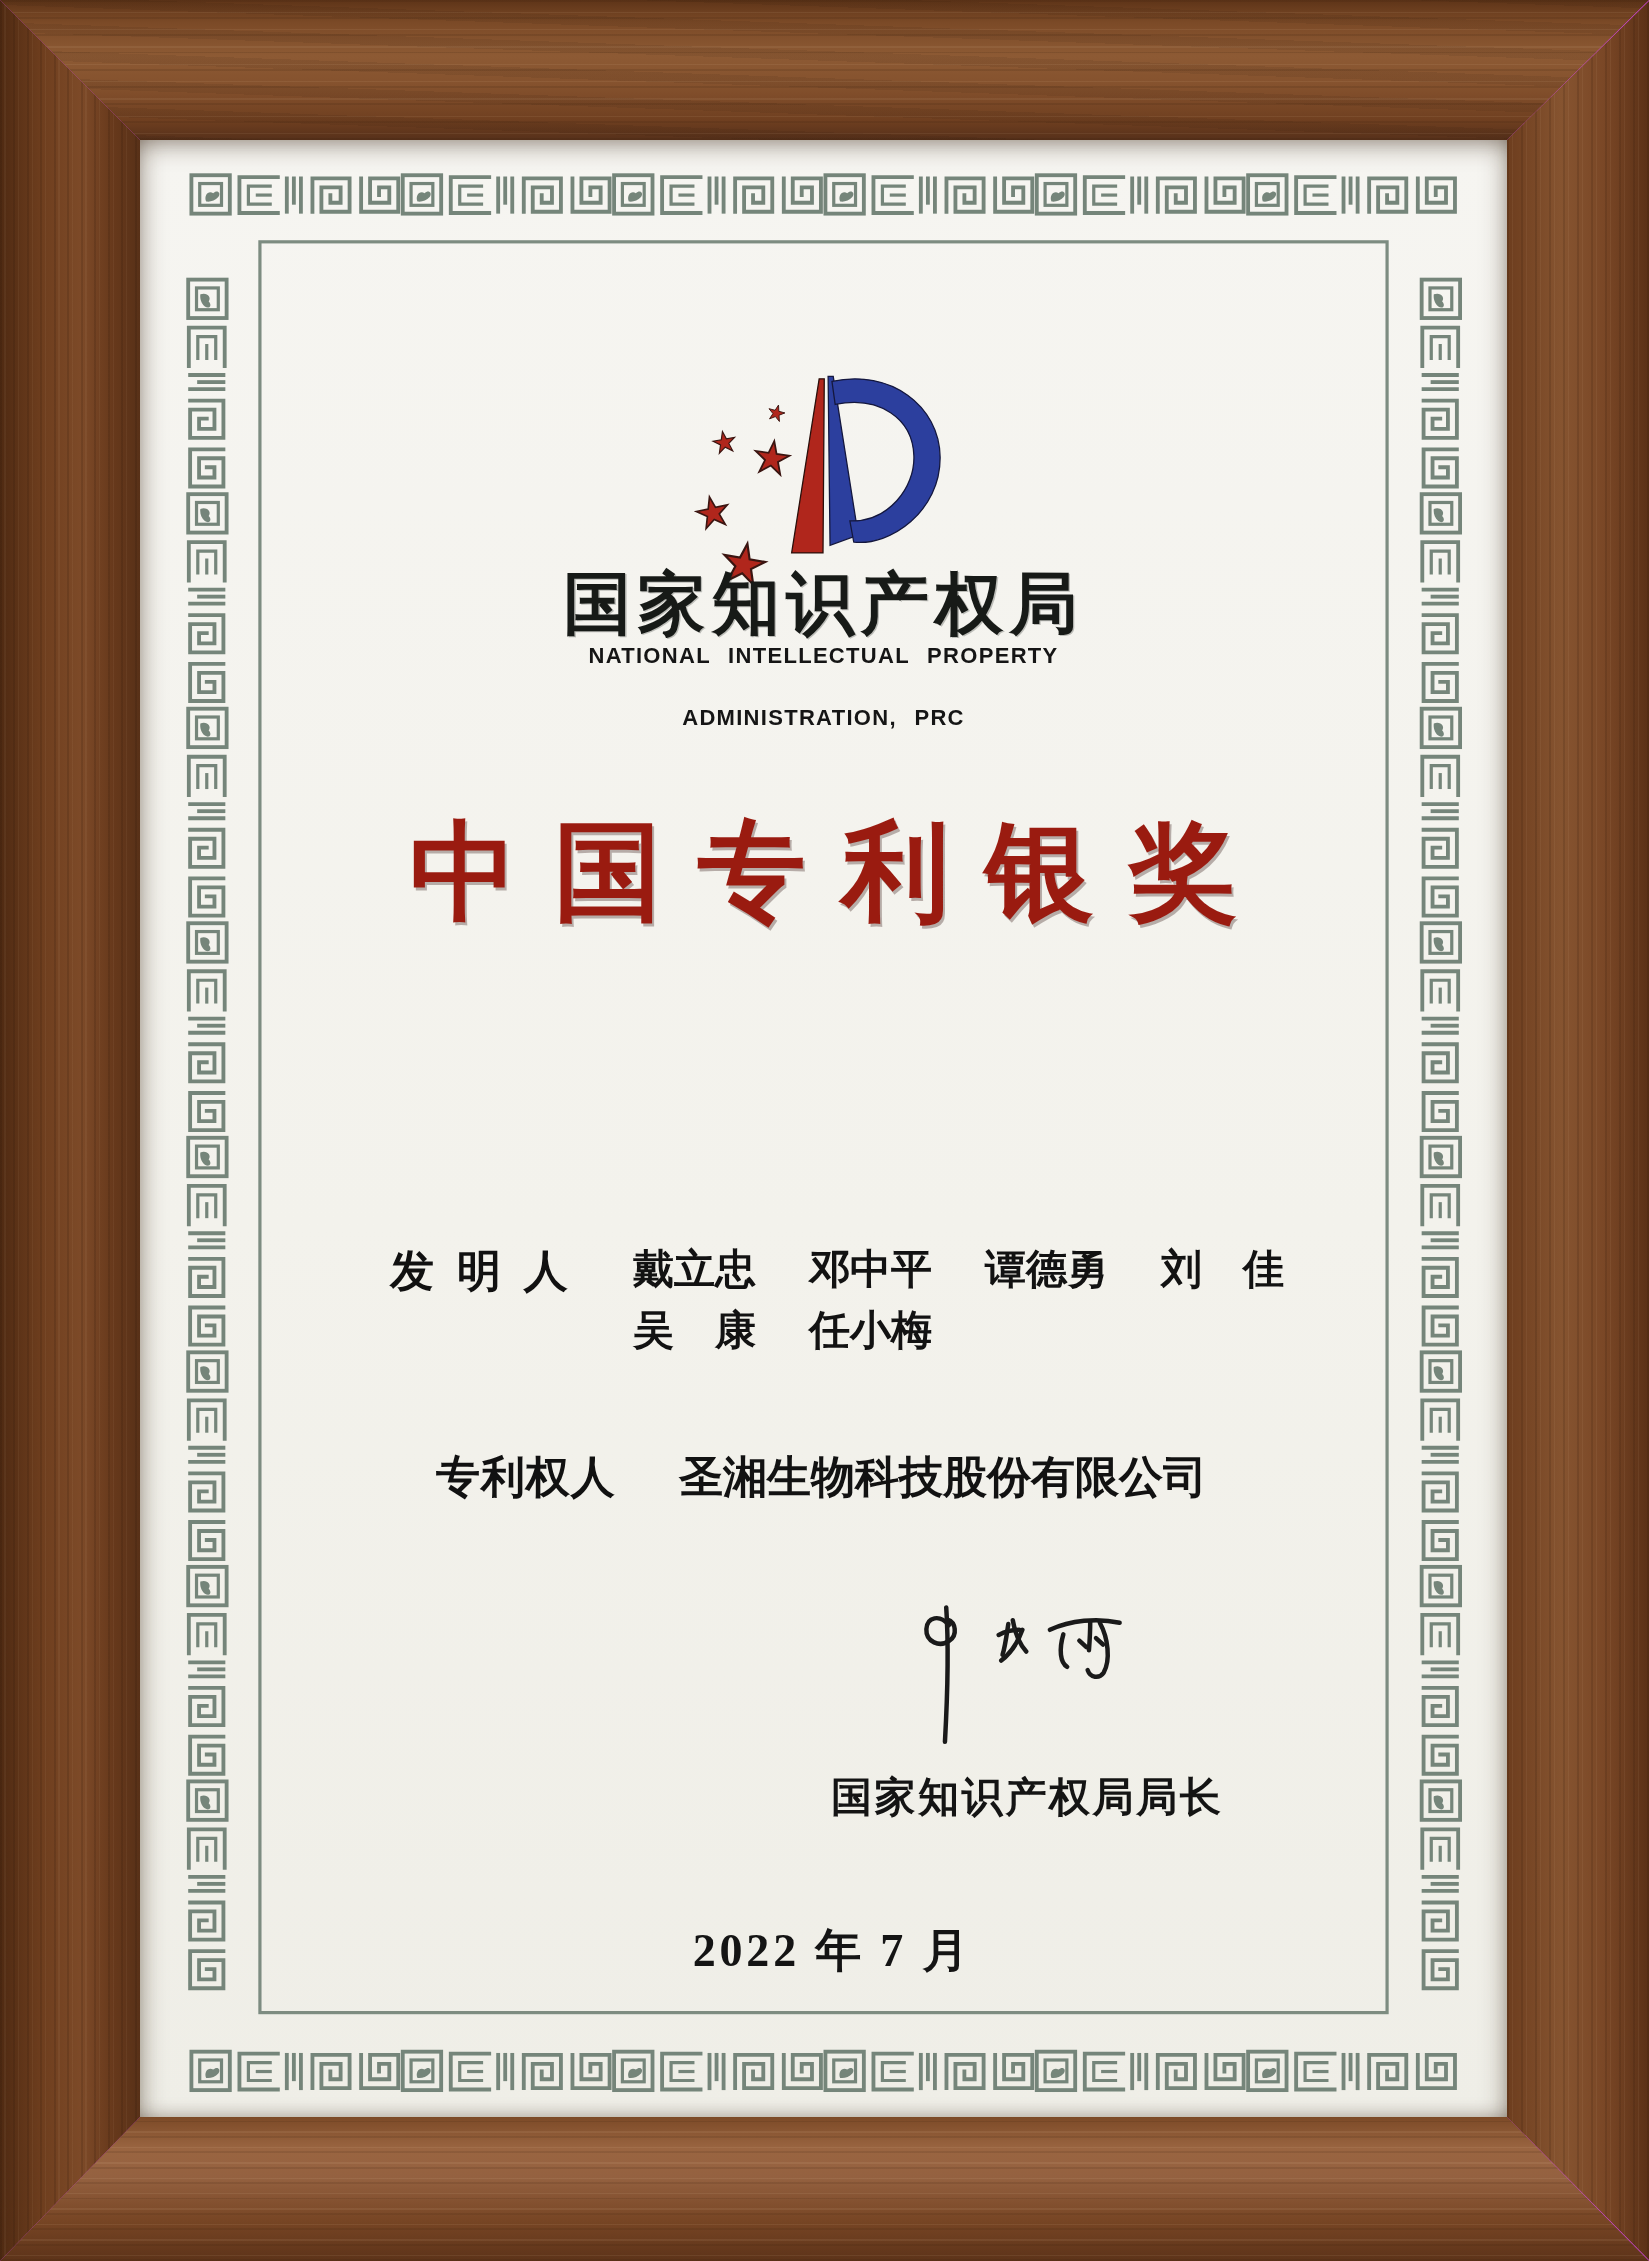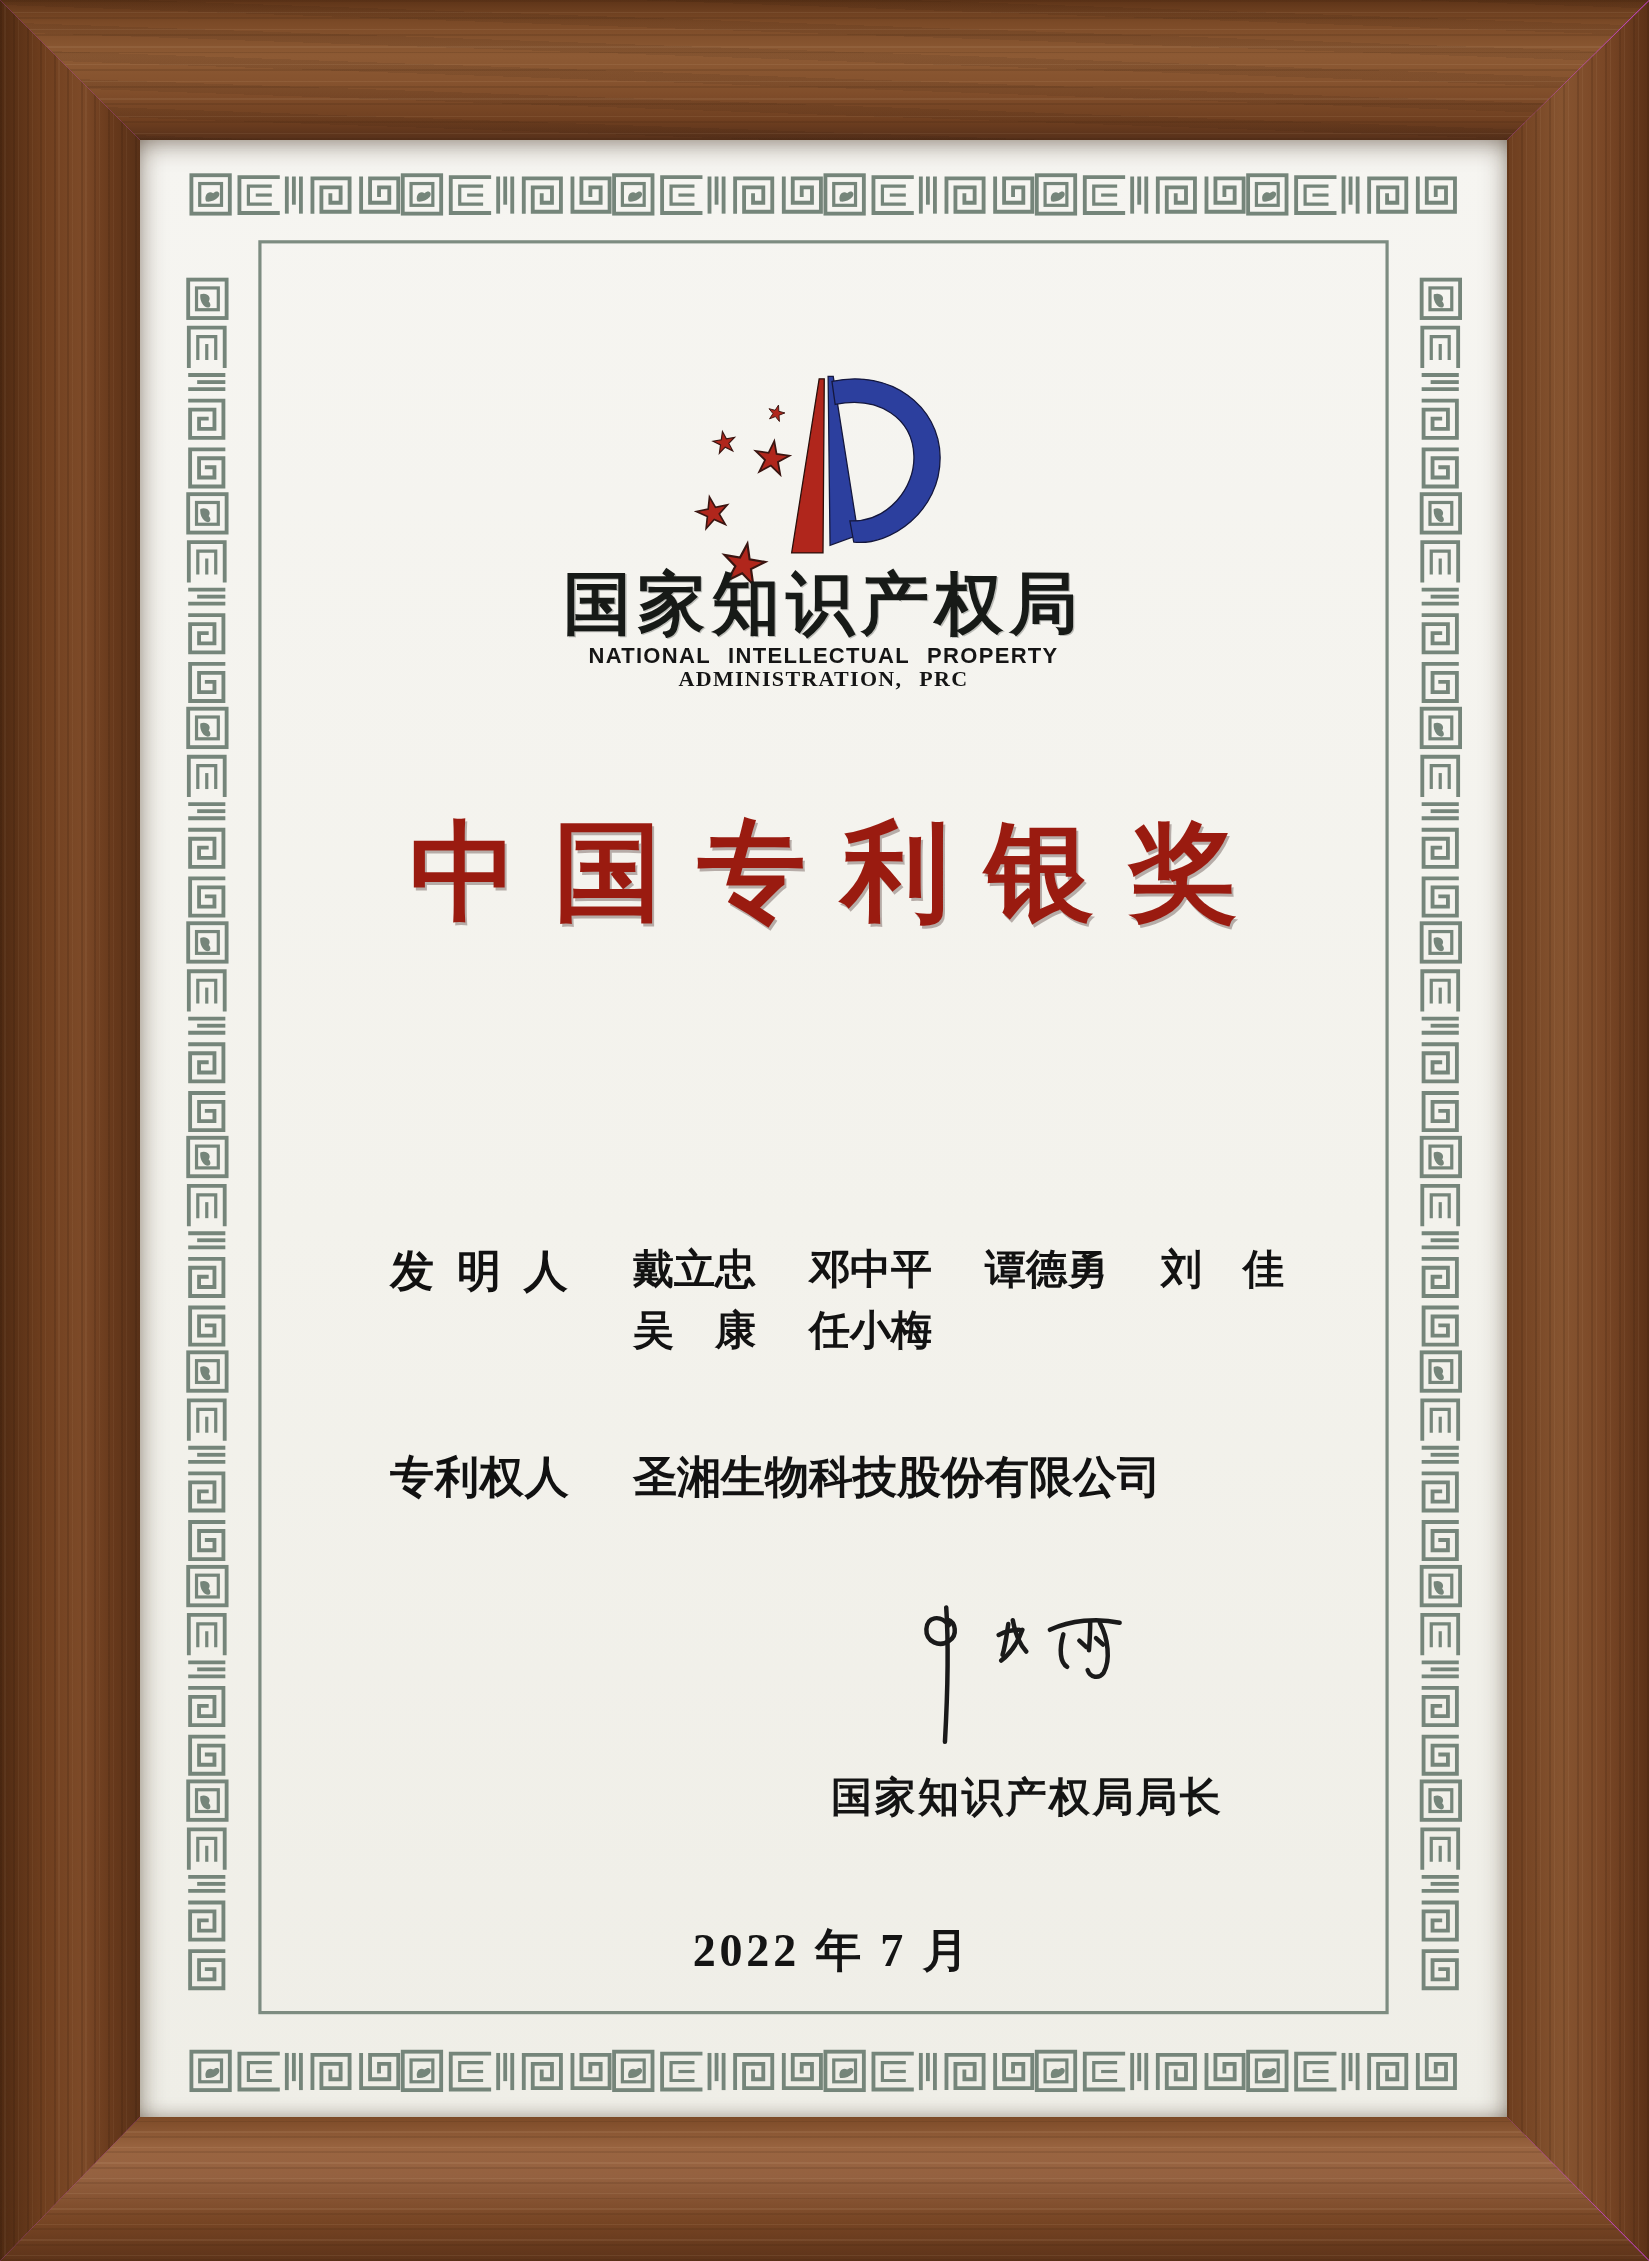--- a/index.html
+++ b/index.html
@@ -41,32 +41,32 @@
 
   
   .abs{position:absolute;line-height:1;white-space:nowrap;color:#1b1b1b;}
   .centered{left:0;right:0;text-align:center;}
 
   .brand-cn{top:430px;font-size:68px;font-weight:700;letter-spacing:6.4px;color:#171a17;
     text-shadow:1.3px 1.3px 0 rgba(20,25,20,.25);}
   .brand-en{font-family:"Liberation Sans","DejaVu Sans",sans-serif;font-weight:700;
     font-size:22px;letter-spacing:1.3px;word-spacing:10.2px;color:#151515;}
   .brand-en1{top:505px;}
-  .brand-en2{top:528px;font-family:Liberation Serif, serif;}
+  .brand-en2{top:567px;}
 
   .award-title{top:670px;font-size:108px;font-weight:800;color:#9a1b10;letter-spacing:36px;
     transform:translateX(18px);
     font-family:"Liberation Sans","DejaVu Sans",sans-serif;
     text-shadow:1.9px 2.6px 0 rgba(40,10,5,.30);margin-top:8px;}
 
   .row{position:absolute;left:250px;display:flex;align-items:flex-start;}
   .row-label{flex:0 0 243px;font-size:44px;font-weight:700;color:#111;}
   .ls2{letter-spacing:2.0em;}
   .ls3{letter-spacing:.52em;}
-  .ls4{letter-spacing:.02em;}
+  .ls4{letter-spacing:.02em;margin-left:46px;}
   .row-value{font-size:42px;font-weight:600;color:#121212;}
   .row-name{top:871px;}
   .row-name .vline{line-height:59px;}
   .row-patno{top:1009px;}
   .patno-value{font-size:46px;letter-spacing:1.3px;}
   .row-inventors{top:1102px;}
   .inv-line{display:flex;height:61px;}
   .inv-name{width:176px;font-size:41px;font-weight:600;}
   .row-patentee{top:1308px;}
   .patentee-value{font-size:44px;}

